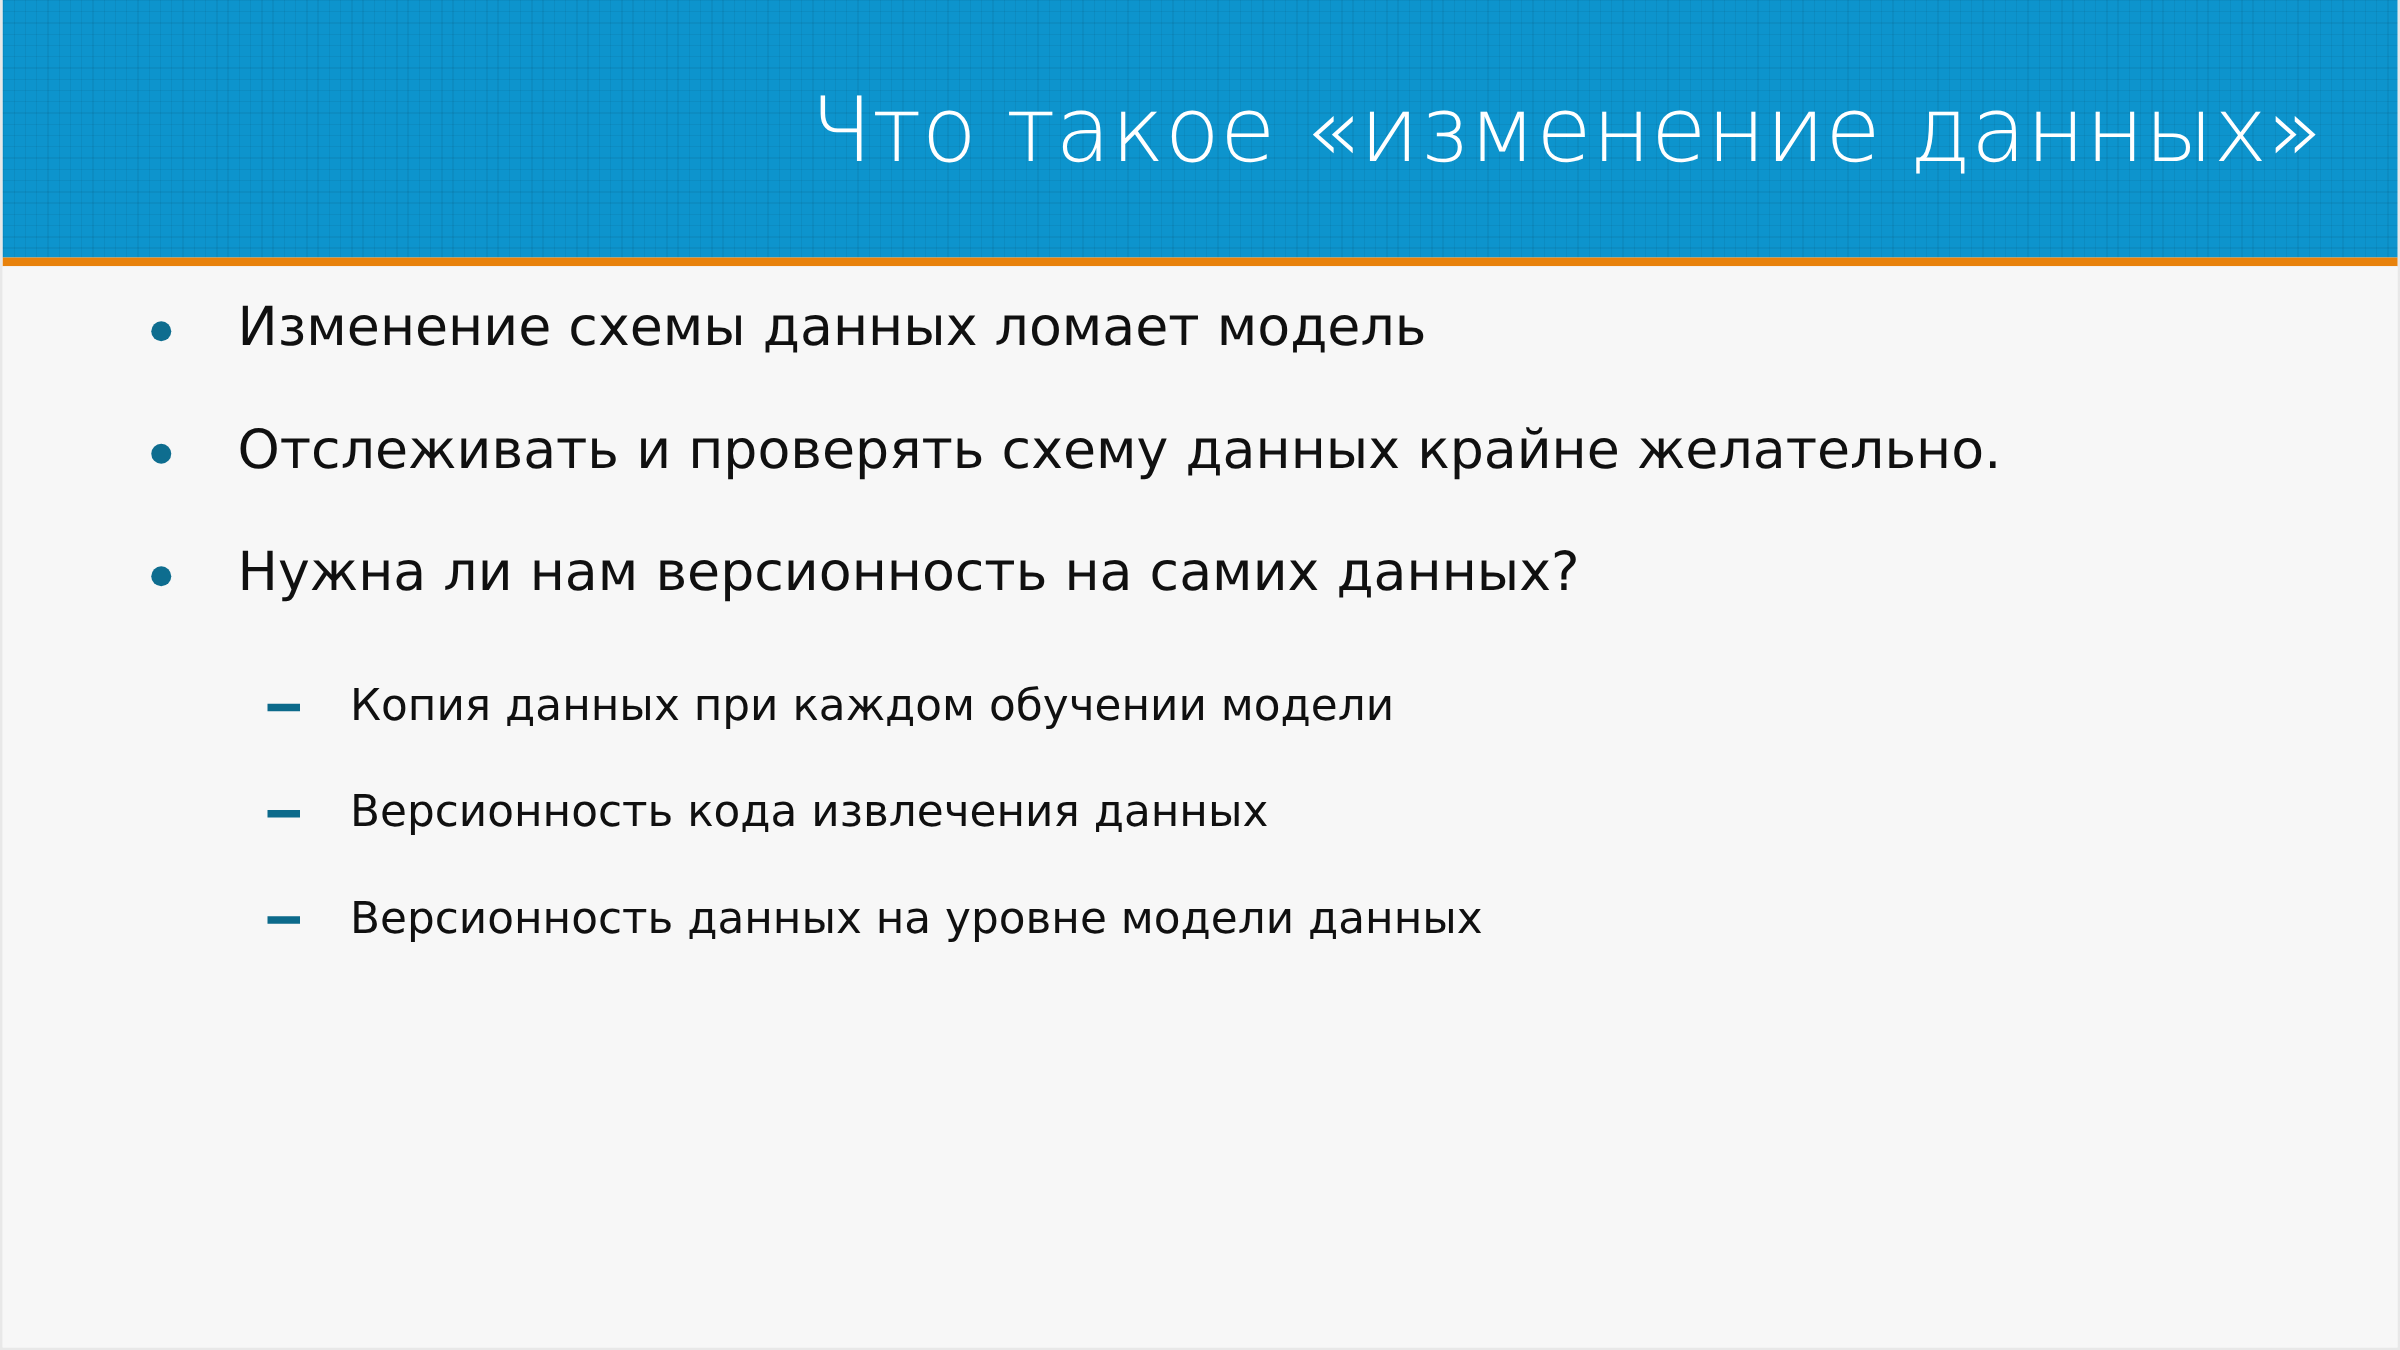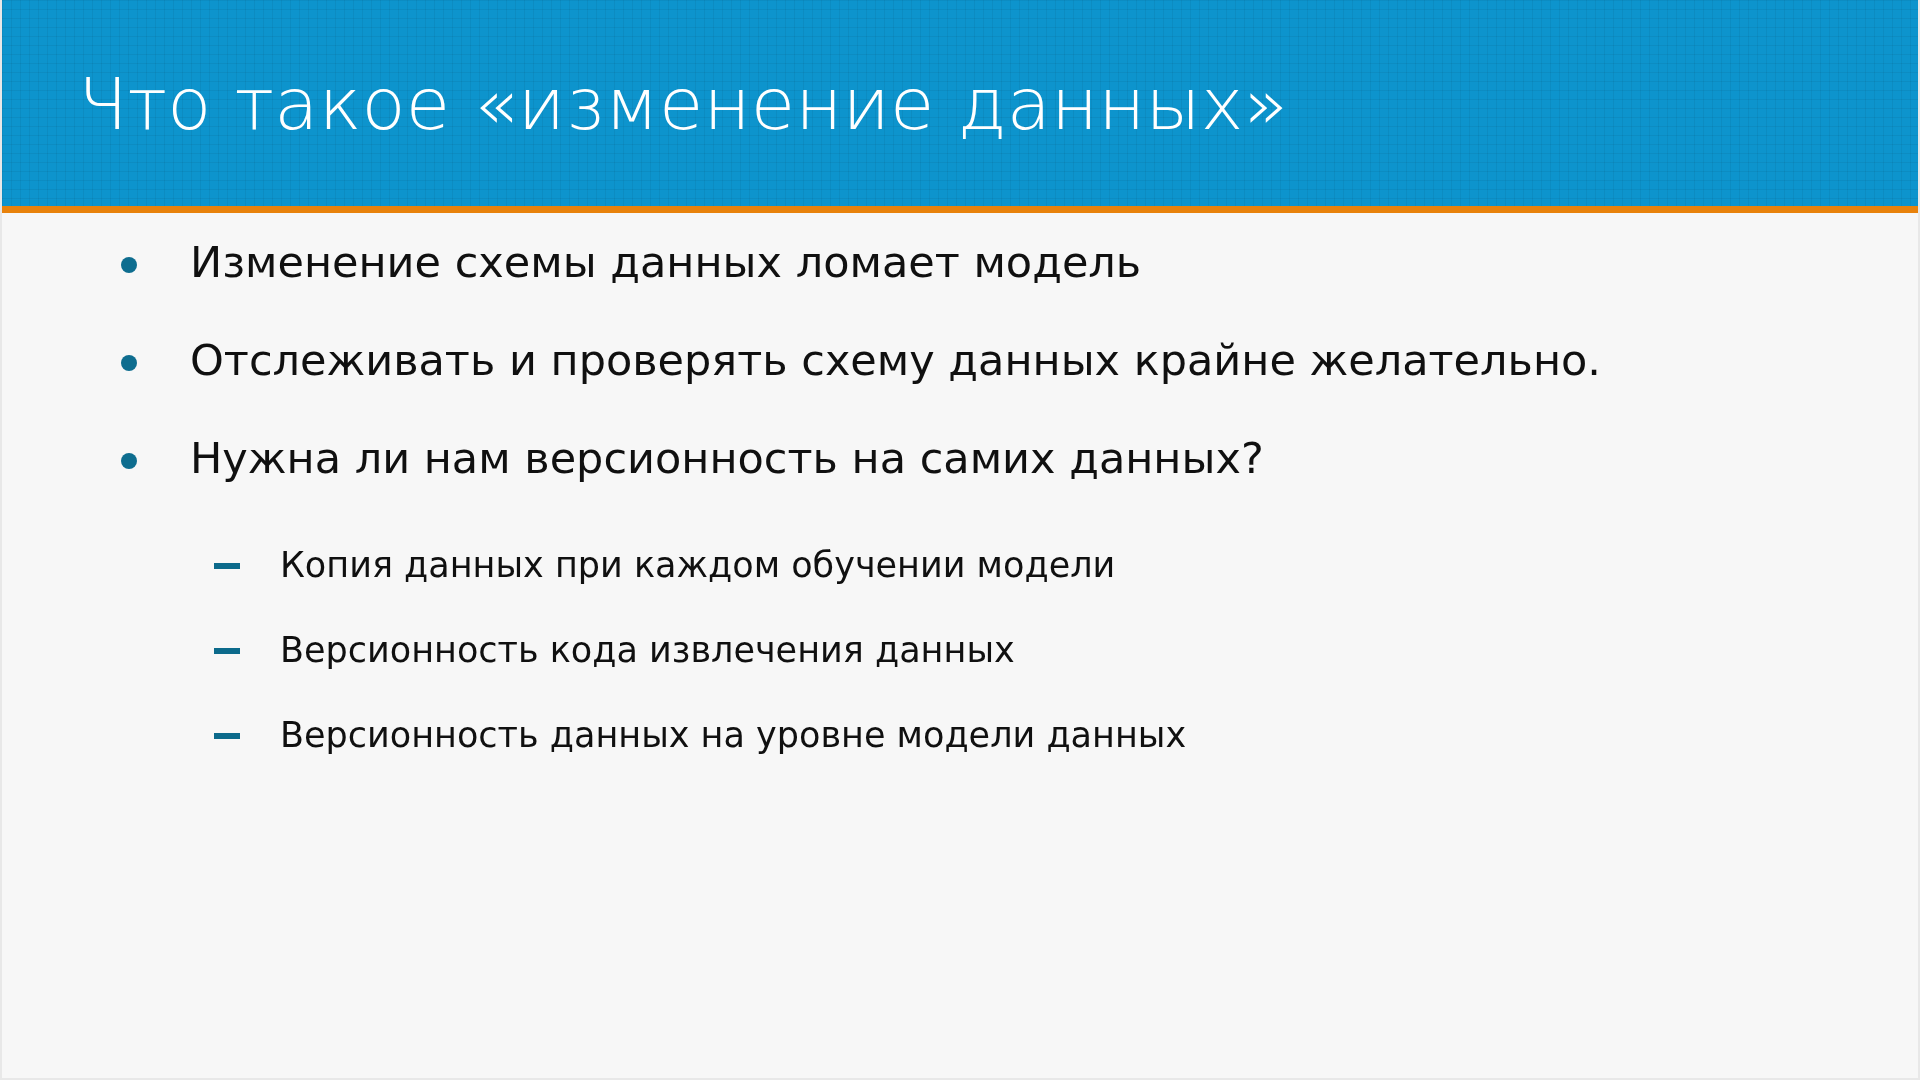--- a/index.html
+++ b/index.html
@@ -48,20 +48,21 @@
     top: 60px;
     width: 1780px;
     color: #ffffff;
     font-family: "DejaVu Sans", "Liberation Sans", sans-serif;
     font-weight: 300;
     font-size: 72px;
     line-height: 88px;
     letter-spacing: 0.2px;
     white-space: nowrap;
     font-stretch: condensed;
+    text-align: right;
   }
 
   .accent-rule {
     position: absolute;
     left: 0;
     top: 206px;
     width: 1920px;
     height: 7px;
     background: #e8820c;
   }

